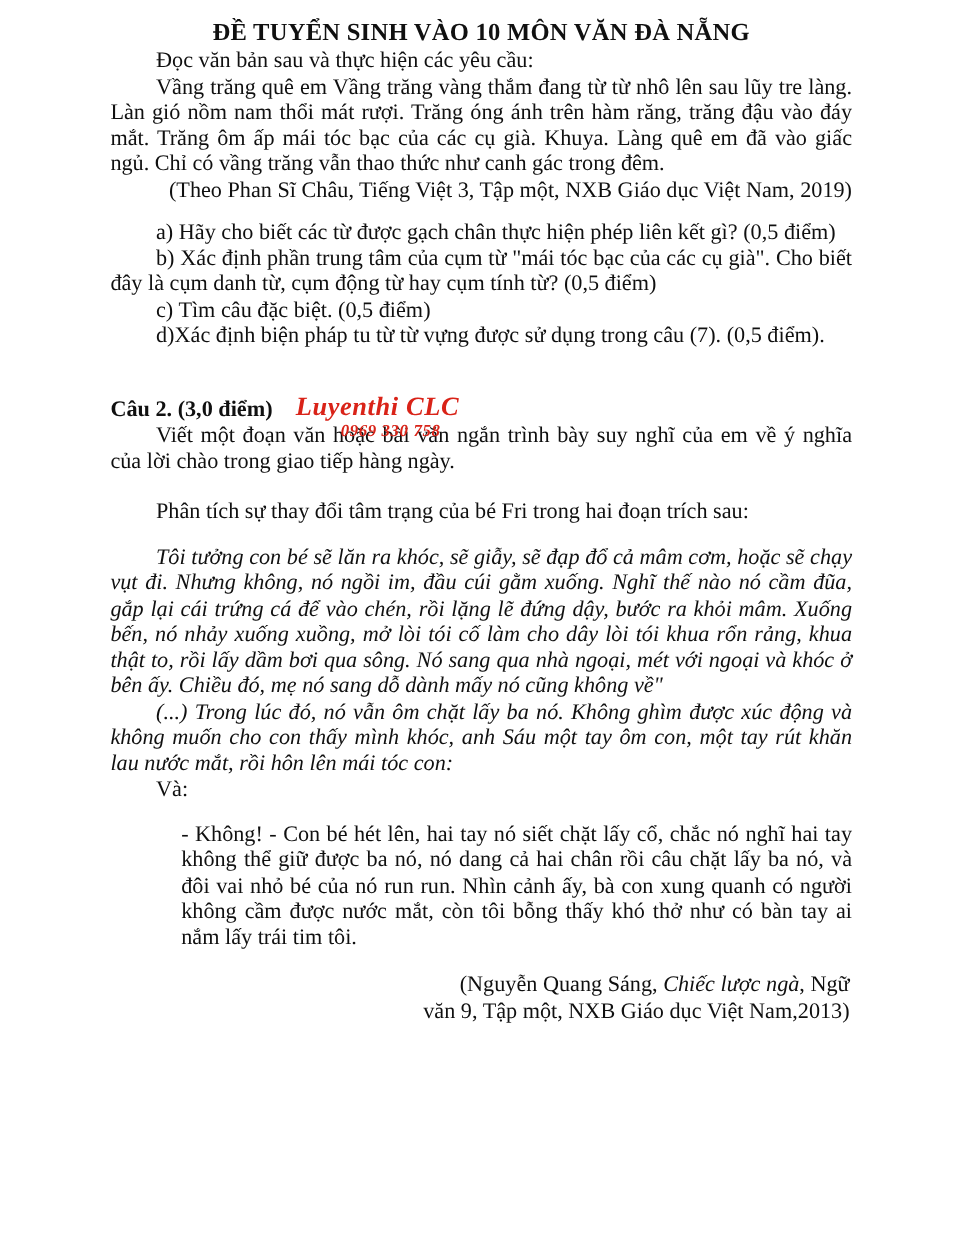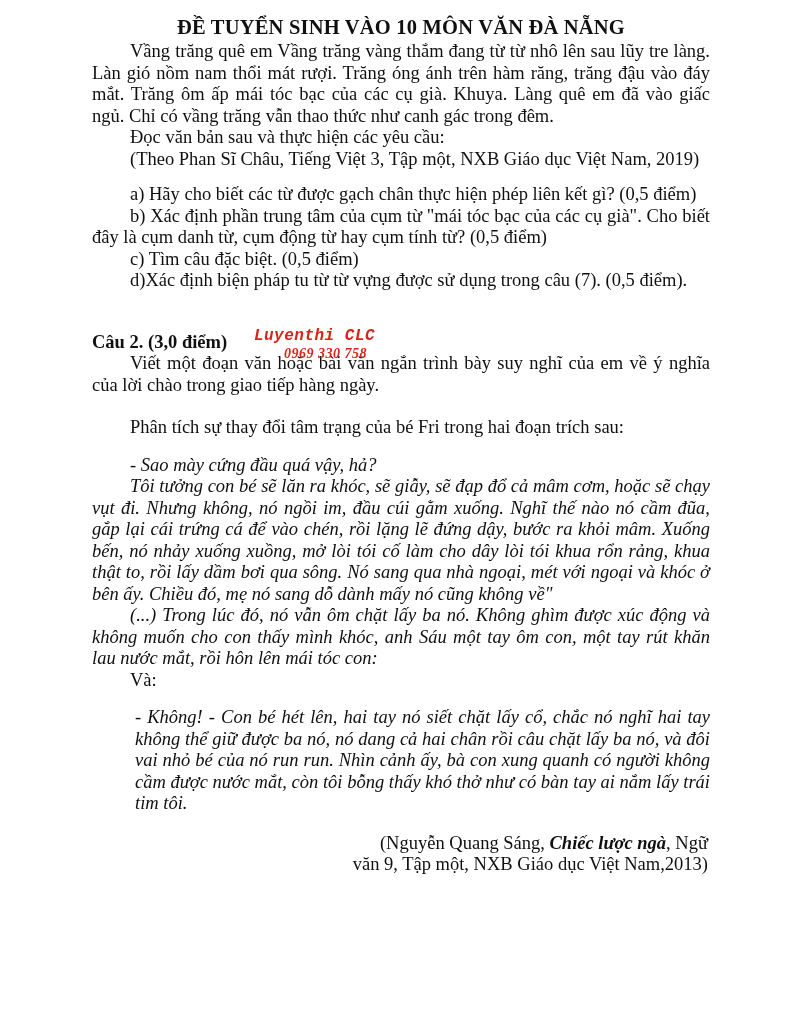--- a/index.html
+++ b/index.html
@@ -31,72 +31,72 @@
   }
   .q-heading {
     font-weight: bold;
   }
   .para {
     text-align: justify;
     text-indent: 38px;
   }
   .source-line {
     text-indent: 38px;
+    text-align: right;
   }
   .spacer-14 { height: 14px; }
   .spacer-16 { height: 16px; }
   .spacer-18 { height: 18px; }
   .spacer-21 { height: 21px; }
   .spacer-38 { height: 40px; }
   .italic { font-style: italic; }
   .dialogue-block {
-    margin-left: 43px;
+    margin-left: 59px;
     text-align: justify;
-    font-style: italic;
   }
   .dialogue-line {
     text-indent: 38px;
     font-style: italic;
   }
   .watermark {
     position: absolute;
     left: 222px;
     top: 328px;
     width: 185px;
     text-align: center;
     font-weight: bold;
     font-style: italic;
     line-height: 1;
     pointer-events: none;
   }
   .watermark .wm-name {
-    font-size: 16px;
-    font-family: Liberation Mono, monospace;
+    font-size: 22px;
+    font-family: Liberation Serif, serif;
     letter-spacing: 0.5px;
   }
   .watermark .wm-phone {
     font-size: 14px;
     margin-top: 3px;
     padding-left: 22px;
     letter-spacing: 0.5px;
   }
   .citation {
     text-align: right;
     padding-right: 2px;
   }
 </style>
 </head>
 <body>
 
 <div class="page">
 
   <div class="doc-title">ĐỀ TUYỂN SINH VÀO 10 MÔN VĂN ĐÀ NẴNG</div>
 
+  <div class="para">Đọc văn bản sau và thực hiện các yêu cầu:</div>
   <div class="para">Vầng trăng quê em Vầng trăng vàng thắm đang từ từ nhô lên sau lũy tre làng. Làn gió nồm nam thổi mát rượi. Trăng óng ánh trên hàm răng, trăng đậu vào đáy mắt. Trăng ôm ấp mái tóc bạc của các cụ già. Khuya. Làng quê em đã vào giấc ngủ. Chỉ có vầng trăng vẫn thao thức như canh gác trong đêm.</div>
-  <div class="para">Đọc văn bản sau và thực hiện các yêu cầu:</div>
   <div class="source-line">(Theo Phan Sĩ Châu, Tiếng Việt 3, Tập một, NXB Giáo dục Việt Nam, 2019)</div>
 
   <div class="spacer-14"></div>
 
   <div class="para">a) Hãy cho biết các từ được gạch chân thực hiện phép liên kết gì? (0,5 điểm)</div>
   <div class="para">b) Xác định phần trung tâm của cụm từ "mái tóc bạc của các cụ già". Cho biết đây là cụm danh từ, cụm động từ hay cụm tính từ? (0,5 điểm)</div>
   <div class="para">c) Tìm câu đặc biệt. (0,5 điểm)</div>
   <div class="para">d)Xác định biện pháp tu từ từ vựng được sử dụng trong câu (7). (0,5 điểm).</div>
 
   <div class="spacer-38"></div>
@@ -108,31 +108,30 @@
 
   <div class="q-heading">Câu 2. (3,0 điểm)</div>
   <div class="para">Viết một đoạn văn hoặc bài văn ngắn trình bày suy nghĩ của em về ý nghĩa của lời chào trong giao tiếp hàng ngày.</div>
 
   <div class="spacer-21"></div>
 
   <div class="para">Phân tích sự thay đổi tâm trạng của bé Fri trong hai đoạn trích sau:</div>
 
   <div class="spacer-16"></div>
 
-  <div class="dialogue-line">- Sao mày cứng đầu quá vậy, hả?</div>
   <div class="para italic">Tôi tưởng con bé sẽ lăn ra khóc, sẽ giẫy, sẽ đạp đổ cả mâm cơm, hoặc sẽ chạy vụt đi. Nhưng không, nó ngồi im, đầu cúi gằm xuống. Nghĩ thế nào nó cầm đũa, gắp lại cái trứng cá để vào chén, rồi lặng lẽ đứng dậy, bước ra khỏi mâm. Xuống bến, nó nhảy xuống xuồng, mở lòi tói cố làm cho dây lòi tói khua rổn rảng, khua thật to, rồi lấy dầm bơi qua sông. Nó sang qua nhà ngoại, mét với ngoại và khóc ở bên ấy. Chiều đó, mẹ nó sang dỗ dành mấy nó cũng không về"</div>
 
   <div class="para italic">(...) Trong lúc đó, nó vẫn ôm chặt lấy ba nó. Không ghìm được xúc động và không muốn cho con thấy mình khóc, anh Sáu một tay ôm con, một tay rút khăn lau nước mắt, rồi hôn lên mái tóc con:</div>
 
   <div class="para">Và:</div>
 
   <div class="spacer-16"></div>
 
   <div class="dialogue-block">- Không! - Con bé hét lên, hai tay nó siết chặt lấy cổ, chắc nó nghĩ hai tay không thể giữ được ba nó, nó dang cả hai chân rồi câu chặt lấy ba nó, và đôi vai nhỏ bé của nó run run. Nhìn cảnh ấy, bà con xung quanh có người không cầm được nước mắt, còn tôi bỗng thấy khó thở như có bàn tay ai nắm lấy trái tim tôi.</div>
 
   <div class="spacer-18"></div>
 
   <div class="citation">
-    <div><span>(Nguyễn Quang Sáng, </span><span class="italic" style="font-weight:bold;">Chiếc lược ngà</span><span>, Ngữ</span></div>
+    <div><span>(Nguyễn Quang Sáng, </span><span class="italic" style="font-weight:normal;">Chiếc lược ngà</span><span>, Ngữ</span></div>
     <div>văn 9, Tập một, NXB Giáo dục Việt Nam,2013)</div>
   </div>
 
 </div>
 
 </body></html>

